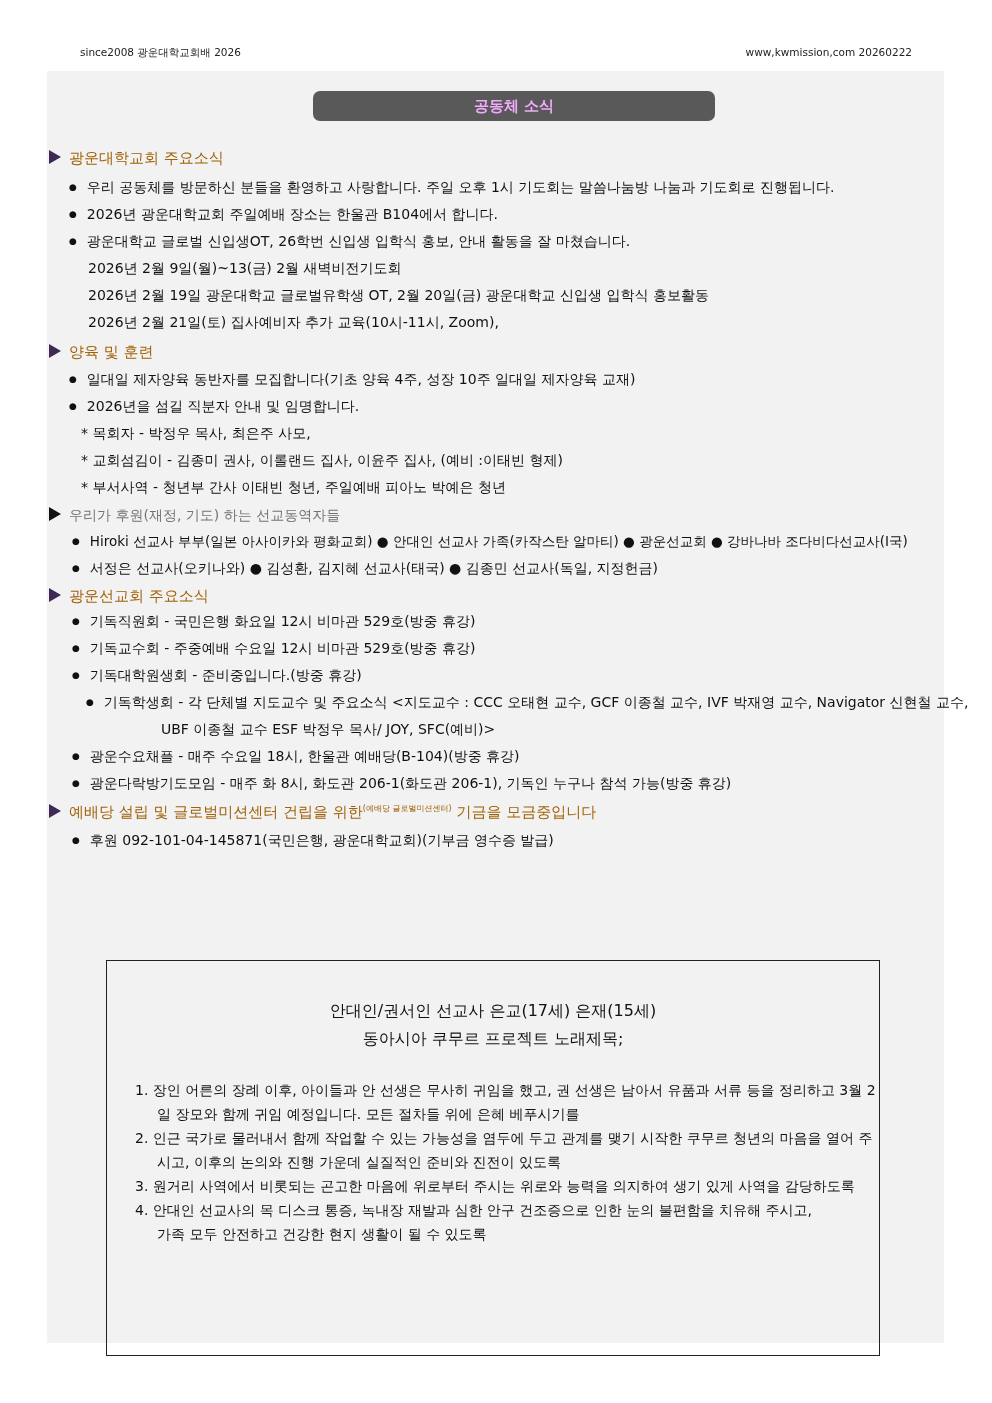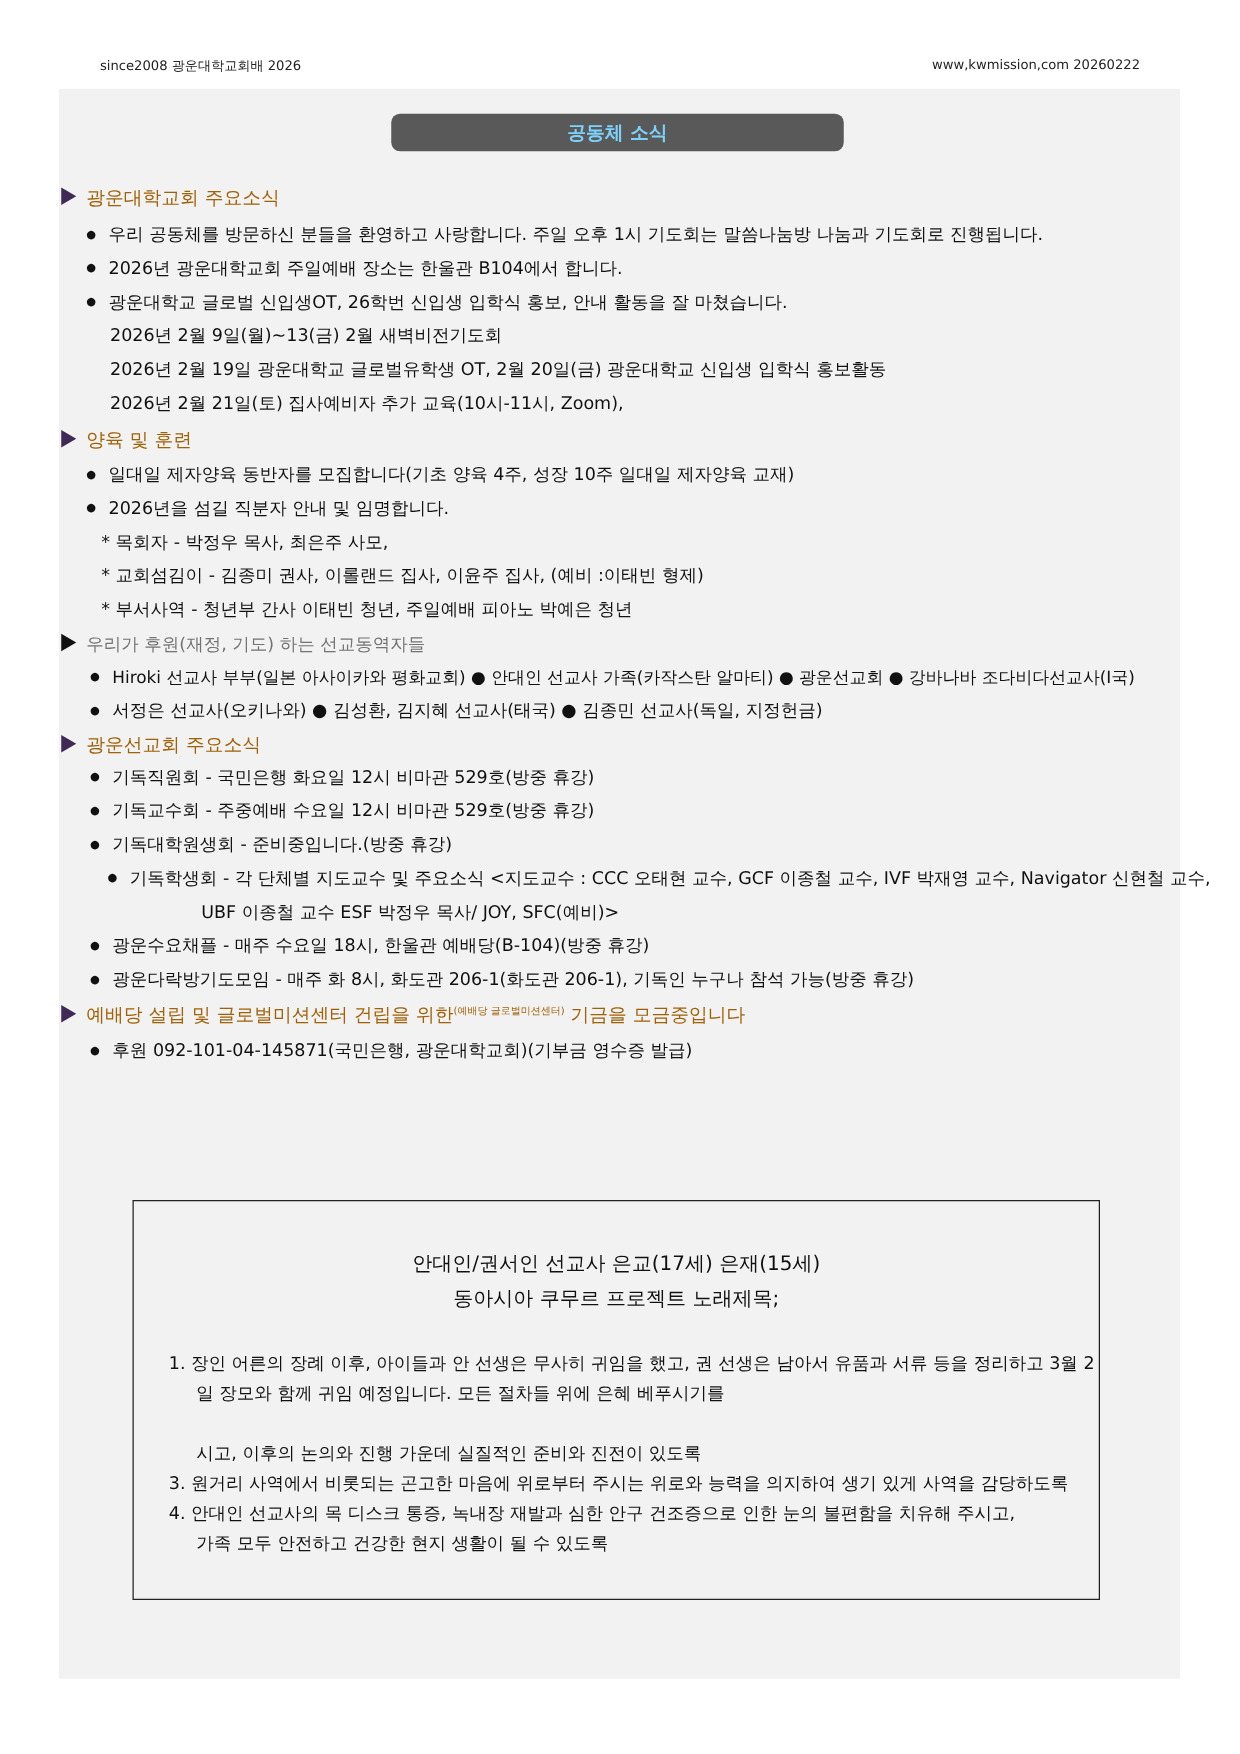--- a/index.html
+++ b/index.html
@@ -1,28 +1,28 @@
 <!DOCTYPE html>
 <html><head>
 <meta charset="utf-8">
 <style>
   html, body { margin: 0; padding: 0; background: #ffffff; }
   body { width: 992px; height: 1403px; position: relative; font-family: "DejaVu Sans", "Liberation Sans", sans-serif; color: #111; overflow: hidden; }
   .top-meta { position: absolute; top: 46px; font-size: 10.5px; color: #222; text-align: right; }
   .top-left { left: 80px; }
   .top-right { right: 80px; }
   .panel { position: absolute; left: 47px; top: 71px; width: 897px; height: 1272px; background: #f2f2f2; }
-  .pill { position: absolute; left: 266px; top: 20px; width: 362px; height: 30px; background: #595959; border-radius: 7px; color: #7dd3fc; font-size: 15px; font-weight: bold; text-align: center; line-height: 30px; }
+  .pill { position: absolute; left: 266px; top: 20px; width: 402px; height: 30px; background: #595959; border-radius: 7px; color: #f0abfc; font-size: 15px; font-weight: bold; text-align: center; line-height: 30px; }
   .sec-head { position: absolute; left: 2px; font-size: 15px; color: #a16207; white-space: nowrap; }
   .sec-head.plain { color: #737373; font-size: 14px; }
   .tri { display: inline-block; width: 0; height: 0; border-top: 7px solid transparent; border-bottom: 7px solid transparent; border-left: 12px solid #3f2a55; margin-right: 8px; vertical-align: -1px; }
   .sec-head.plain .tri { border-left-color: #111; }
   .line { position: absolute; font-size: 14px; white-space: nowrap; }
   .bullet::before { content: "\25CF"; font-size: 9px; margin-right: 10px; vertical-align: 2px; }
-  .box { position: absolute; left: 106px; top: 960px; width: 774px; height: 320px; border: 1px solid #222; box-sizing: border-box; }
+  .box { position: absolute; left: 106px; top: 960px; width: 774px; height: 396px; border: 1px solid #222; box-sizing: border-box; }
   .box-title { position: absolute; left: 0; width: 100%; text-align: center; font-size: 16px; white-space: nowrap; }
   .box-line { position: absolute; font-size: 14px; white-space: nowrap; }
   sup.small { font-size: 8px; vertical-align: 6px; }
 </style>
 </head>
 <body>
 
 <div class="top-meta top-left">since2008 광운대학교회배 2026</div>
 <div class="top-meta top-right">www,kwmission,com 20260222</div>
 
@@ -69,17 +69,18 @@
     <span class="tri"></span><span>예배당 설립 및 글로벌미션센터 건립을 위한</span><sup class="small">(예배당 글로벌미션센터)</sup><span> 기금을 모금중입니다</span>
   </div>
   <div class="line bullet" style="left:25px; top:761px;">후원 092-101-04-145871(국민은행, 광운대학교회)(기부금 영수증 발급)</div>
 </div>
 
 <div class="box">
   <div class="box-title" style="top:40px;">안대인/권서인 선교사 은교(17세) 은재(15세)</div>
   <div class="box-title" style="top:68px;">동아시아 쿠무르 프로젝트 노래제목;</div>
   <div class="box-line" style="left:28px; top:121px;">1. 장인 어른의 장례 이후, 아이들과 안 선생은 무사히 귀임을 했고, 권 선생은 남아서 유품과 서류 등을 정리하고 3월 2</div>
   <div class="box-line" style="left:50px; top:145px;">일 장모와 함께 귀임 예정입니다. 모든 절차들 위에 은혜 베푸시기를</div>
+  <div class="box-line" style="left:28px; top:169px;">2. 인근 국가로 물러내서 함께 작업할 수 있는 가능성을 염두에 두고 관계를 맺기 시작한 쿠무르 청년의 마음을 열어 주</div>
   <div class="box-line" style="left:50px; top:193px;">시고, 이후의 논의와 진행 가운데 실질적인 준비와 진전이 있도록</div>
   <div class="box-line" style="left:28px; top:217px;">3. 원거리 사역에서 비롯되는 곤고한 마음에 위로부터 주시는 위로와 능력을 의지하여 생기 있게 사역을 감당하도록</div>
   <div class="box-line" style="left:28px; top:241px;">4. 안대인 선교사의 목 디스크 통증, 녹내장 재발과 심한 안구 건조증으로 인한 눈의 불편함을 치유해 주시고,</div>
   <div class="box-line" style="left:50px; top:265px;">가족 모두 안전하고 건강한 현지 생활이 될 수 있도록</div>
 </div>
 
 </body></html>

